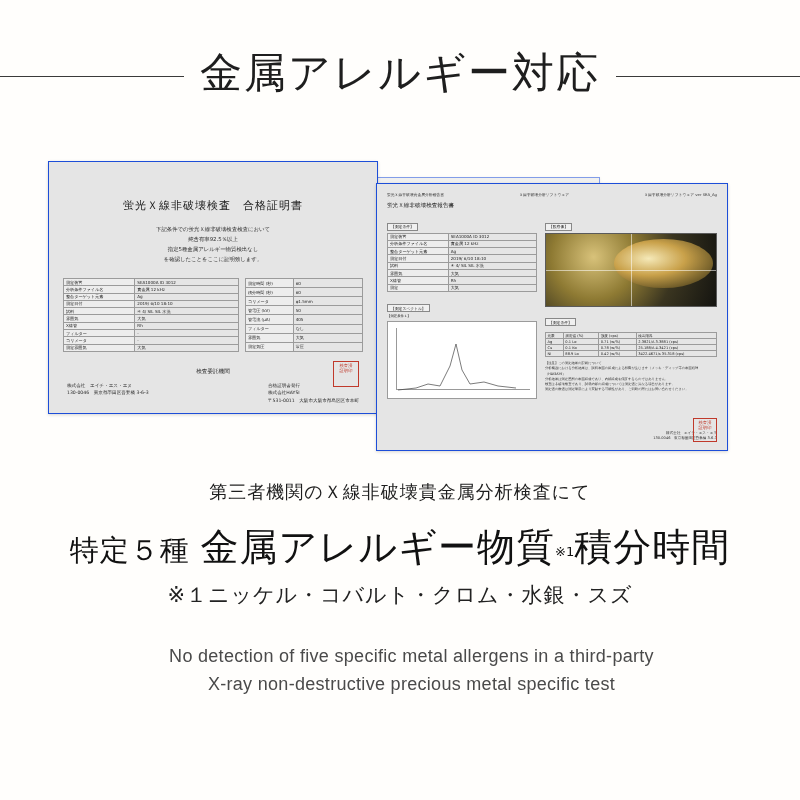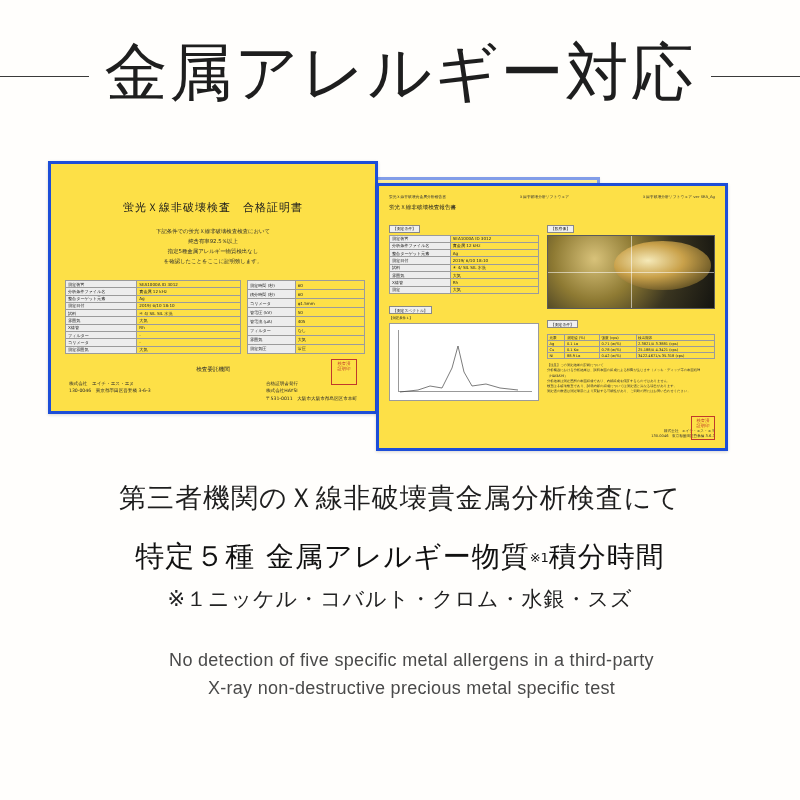--- a/index.html
+++ b/index.html
@@ -42,40 +42,40 @@
     height: 1px;
     background: #3a3a3a;
     width: 100%;
     left: 0;
   }
   .main-title {
     position: relative;
     display: inline-block;
     background: #fffefc;
     padding: 0 16px;
-    font-size: 63px;
+    font-size: 42px;
     letter-spacing: 2px;
     color: #1e1e1e;
     font-family: "DejaVu Sans", sans-serif;
     font-weight: 400;
     line-height: 62px;
   }
 
   
   .docs {
     position: absolute;
     top: 155px;
     left: 40px;
     width: 720px;
     height: 300px;
   }
   .doc {
     position: absolute;
-    background: #fde047;
-    border: 3px solid #1d4ed8;
+    background: #e5e5e5;
+    border: 1px solid #1d4ed8;
     box-shadow: 0 1px 3px rgba(0,0,0,0.16);
   }
   
   .doc-left {
     left: 8px; top: 6px;
     width: 330px; height: 253px;
     padding: 10px 12px;
   }
   .doc-left .dl-title {
     text-align: center;
@@ -258,34 +258,34 @@
   }
 
   
   .copy {
     position: absolute;
     left: 0; right: 0;
     top: 480px;
     text-align: center;
   }
   .line1 {
-    font-size: 27px;
+    font-size: 18px;
     letter-spacing: 1px;
     color: #1e1e1e;
     font-family: Liberation Mono, monospace;
   }
   .line2 {
     margin-top: 18px;
     font-size: 34px;
     color: #111;
     font-family: "DejaVu Sans", sans-serif;
     white-space: nowrap;
   }
   .line2 .small5 { font-size: 29px; letter-spacing: 1px; font-family: Liberation Mono, monospace; }
-  .line2 .big { font-size: 28px; letter-spacing: 1px; margin-top: 30px; }
+  .line2 .big { font-size: 38px; letter-spacing: 1px; margin-top: 30px; }
   .line2 .sup { font-size: 13px; vertical-align: 4px; letter-spacing: 0; }
   .line3 {
     margin-top: 8px;
     font-size: 21px;
     color: #222;
     letter-spacing: 1px;
     font-family: "DejaVu Sans", sans-serif;
   }
   .line4 {
     margin-top: 34px;

